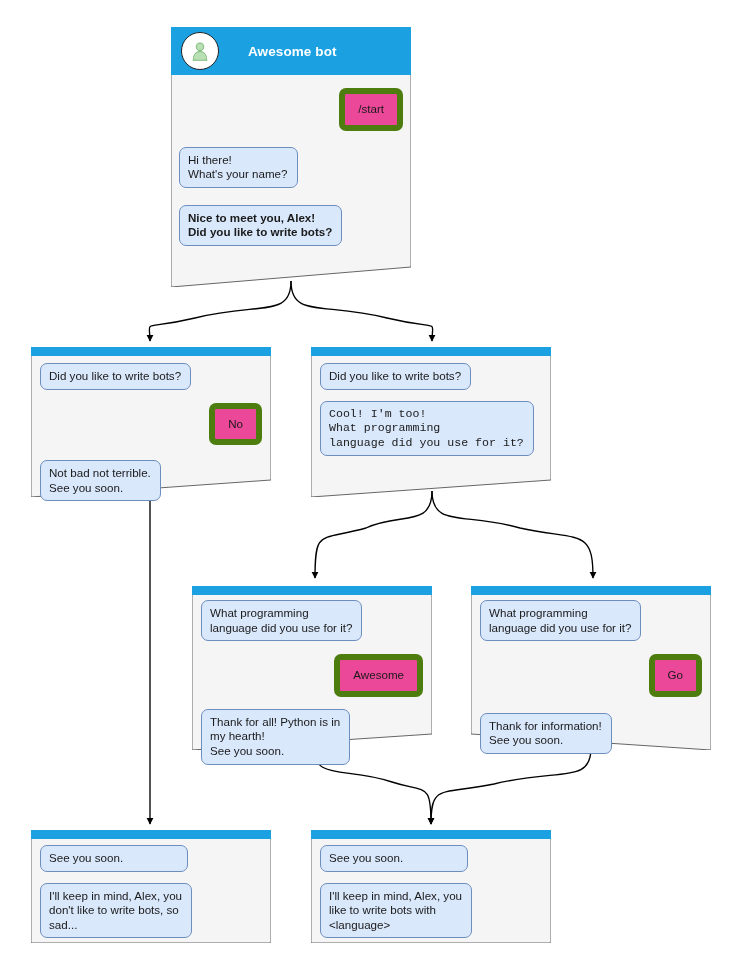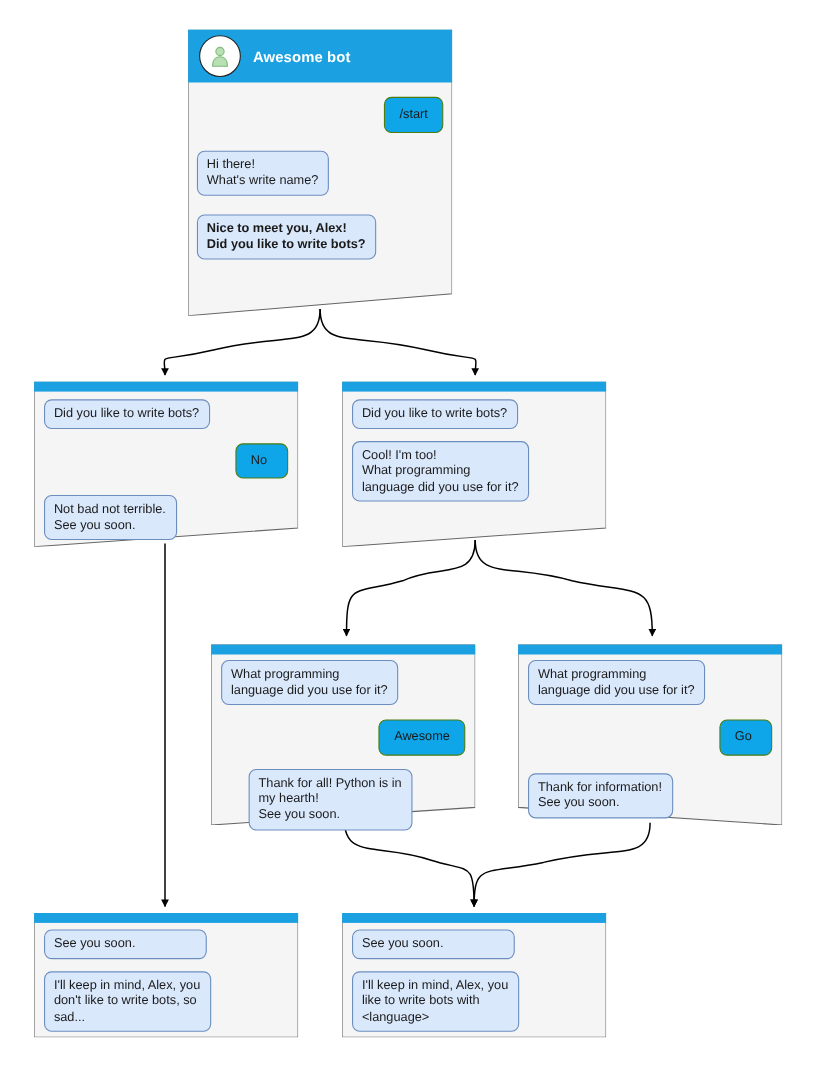--- a/index.html
+++ b/index.html
@@ -51,20 +51,21 @@
     top: 0;
     width: 100%;
     background: #1ba1e2;
     box-sizing: border-box;
     display: flex;
     align-items: center;
   }
   .titlebar.tall {
     height: 48px;
     padding-left: 10px;
+    gap: 18px;
   }
   .titlebar.thin {
     height: 9px;
   }
   .bot-title {
     color: #ffffff;
     font-size: 13.5px;
     font-weight: bold;
     margin-left: 11px;
     letter-spacing: 0.1px;
@@ -100,22 +101,22 @@
     box-sizing: border-box;
     white-space: pre-line;
     border-radius: 7px;
   }
   .bubble.bot {
     background: #dae8fc;
     border: 1px solid #6c8ebf;
     padding: 5px 9px 5px 8px;
   }
   .bubble.user {
-    background: #0ea5e9;
-    border: 1px solid #4d7c0f;
+    background: #ec4899;
+    border: 6px solid #4d7c0f;
     padding: 8px 13px;
     text-align: left;
   }
 </style>
 </head>
 <body>
 
 <div id="canvas">
 
   <svg class="edges" width="743" height="971" viewBox="0 0 743 971">
@@ -155,21 +156,21 @@
           </svg>
         </div>
         <span class="bot-title">Awesome bot</span>
       </div>
       <div class="chatarea" style="top:48px; padding:0 8px;">
         <div class="msgrow right" style="margin-top:13px;">
           <div class="bubble user" style="min-width:48px;">/start</div>
         </div>
         <div class="msgrow left" style="margin-top:16px;">
           <div class="bubble bot">Hi there!
-What's write name?</div>
+What's your name?</div>
         </div>
         <div class="msgrow left" style="margin-top:17px;font-weight:bold;">
           <div class="bubble bot">Nice to meet you, Alex!
 Did you like to write bots?</div>
         </div>
       </div>
     </div>
   </div>
 
   <div class="node" style="left:31px; top:347px; width:240px; height:150px;">
@@ -196,21 +197,21 @@
   <div class="node" style="left:311px; top:347px; width:240px; height:150px;">
     <svg class="node-skew" viewBox="0 0 240 150" preserveAspectRatio="none">
       <polygon points="0,0 240,0 240,133 0,150" fill="#f5f5f5" stroke="#666666" stroke-width="1"></polygon>
     </svg>
     <div class="node-body">
       <div class="titlebar thin"></div>
       <div class="chatarea" style="top:9px; padding:0 9px;">
         <div class="msgrow left" style="margin-top:7px;">
           <div class="bubble bot">Did you like to write bots?</div>
         </div>
-        <div class="msgrow left" style="margin-top:11px;">
+        <div class="msgrow left" style="margin-top:11px;font-family:Liberation Mono, monospace;">
           <div class="bubble bot">Cool! I'm too!
 What programming
 language did you use for it?</div>
         </div>
       </div>
     </div>
   </div>
 
   <div class="node" style="left:192px; top:586px; width:240px; height:164px;">
     <svg class="node-skew" viewBox="0 0 240 164" preserveAspectRatio="none">
@@ -219,21 +220,21 @@
     <div class="node-body">
       <div class="titlebar thin"></div>
       <div class="chatarea" style="top:9px; padding:0 9px;">
         <div class="msgrow left" style="margin-top:5px;">
           <div class="bubble bot">What programming
 language did you use for it?</div>
         </div>
         <div class="msgrow right" style="margin-top:13px;">
           <div class="bubble user" style="min-width:48px;">Awesome</div>
         </div>
-        <div class="msgrow left" style="margin-top:12px;margin-left:25px;">
+        <div class="msgrow left" style="margin-top:12px;">
           <div class="bubble bot">Thank for all! Python is in
 my hearth!
 See you soon.</div>
         </div>
       </div>
     </div>
   </div>
 
   <div class="node" style="left:471px; top:586px; width:240px; height:164px;">
     <svg class="node-skew" viewBox="0 0 240 164" preserveAspectRatio="none">

